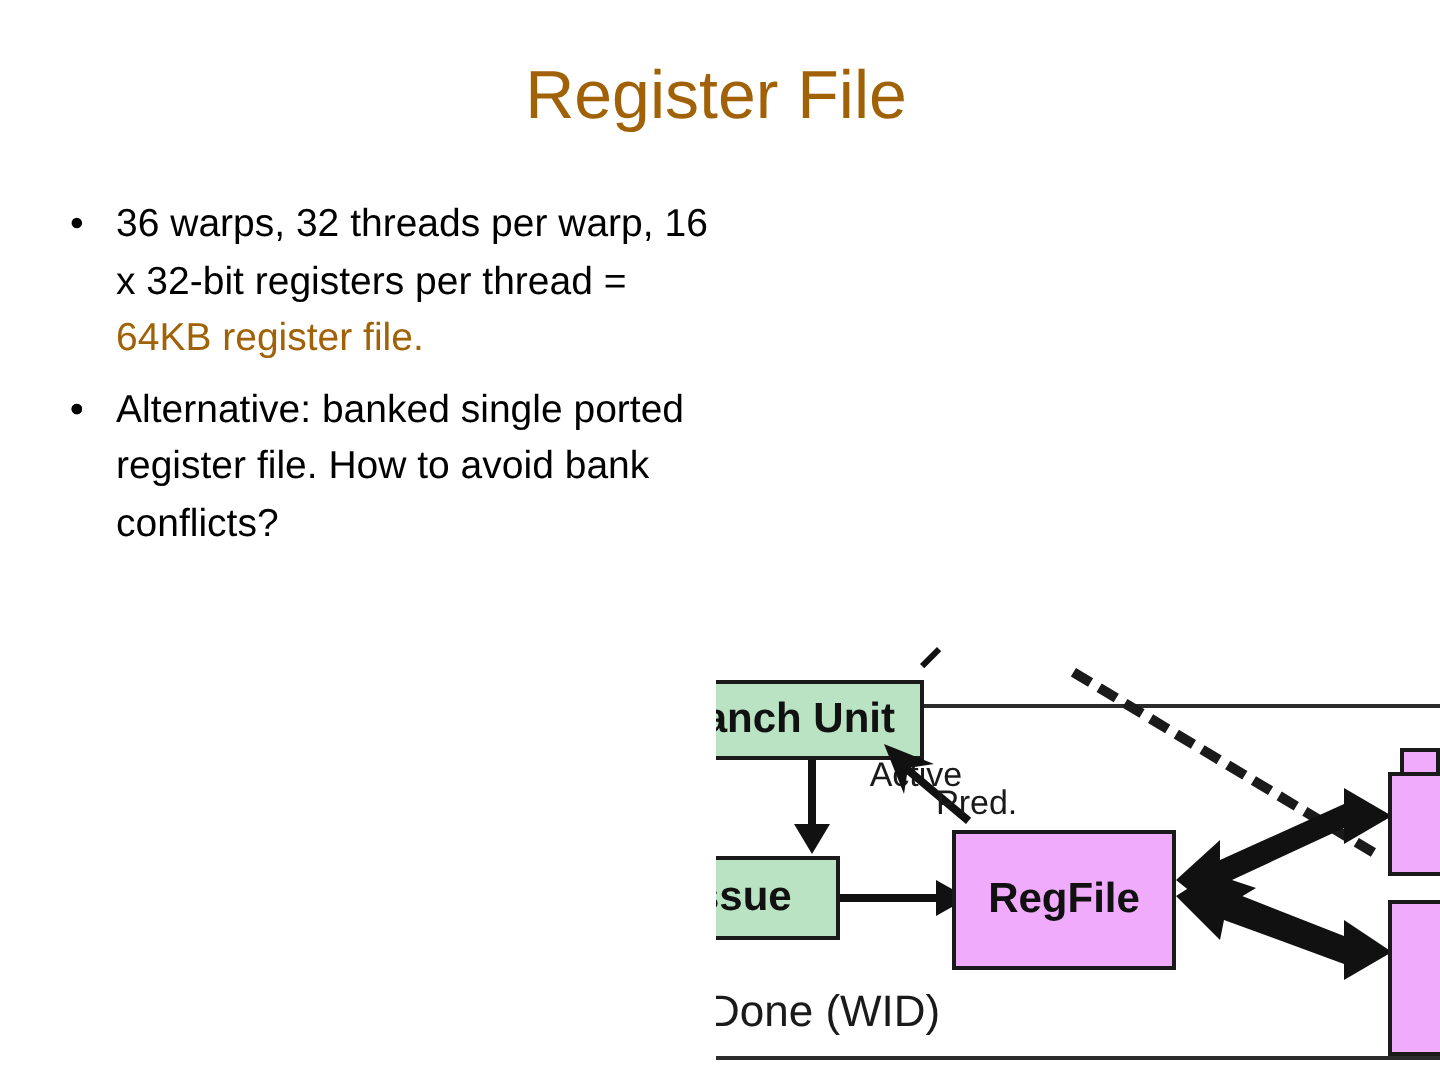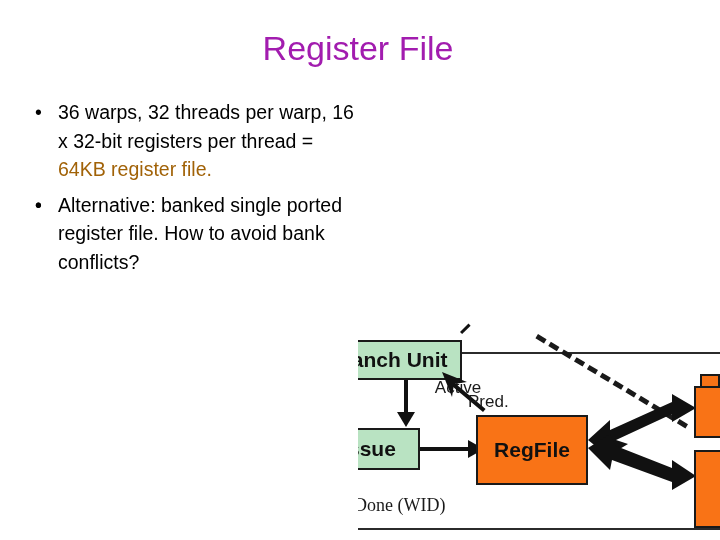--- a/index.html
+++ b/index.html
@@ -20,21 +20,21 @@
   #slide-title {
     position: absolute;
     left: 0;
     top: 28px;
     width: 716px;
     text-align: center;
     font-size: 34px;
     font-weight: 400;
     line-height: 40px;
     letter-spacing: 0px;
-    color: #a21caf;
+    color: #a16207;
     white-space: nowrap;
   }
 
   
   #bullet-list {
     position: absolute;
     left: 26px;
     top: 98px;
     width: 330px;
   }
@@ -87,21 +87,21 @@
     box-sizing: border-box;
     display: flex;
     align-items: center;
     justify-content: center;
     font-weight: bold;
     font-size: 21px;
     color: #111111;
     white-space: nowrap;
   }
   .node-green { background: #b9e3c2; }
-  .node-yellow { background: #f97316; }
+  .node-yellow { background: #f0abfc; }
 
   .diagram-label {
     position: absolute;
     font-size: 17px;
     line-height: 19px;
     color: #1a1a1a;
     white-space: nowrap;
   }
   .label-center { text-align: center; }
 
@@ -218,18 +218,18 @@
     <svg class="dbl-arrow" width="112" height="62" viewBox="0 0 112 62" style="left:286px; top:122px;">
       <polygon fill="#111111" points="2,14 24,0 30,12 86,34 86,26 110,42 86,56 86,48 26,26 24,36"></polygon>
     </svg>
 
     <div class="node-box node-yellow" style="left:394px; top:74px; width:86px; height:52px;"></div>
 
     <div class="node-box node-yellow" style="left:400px; top:62px; width:20px; height:14px;"></div>
 
     <div class="node-box node-yellow" style="left:394px; top:138px; width:86px; height:78px;"></div>
 
-    <div class="diagram-label" style="left:54px; top:184px; font-size:18px;font-family:Liberation Serif, serif;">
+    <div class="diagram-label" style="left:54px; top:184px; font-size:22px;">
       <span>Done (WID)</span>
     </div>
 
   </div>
 </div>
 
 </body></html>

